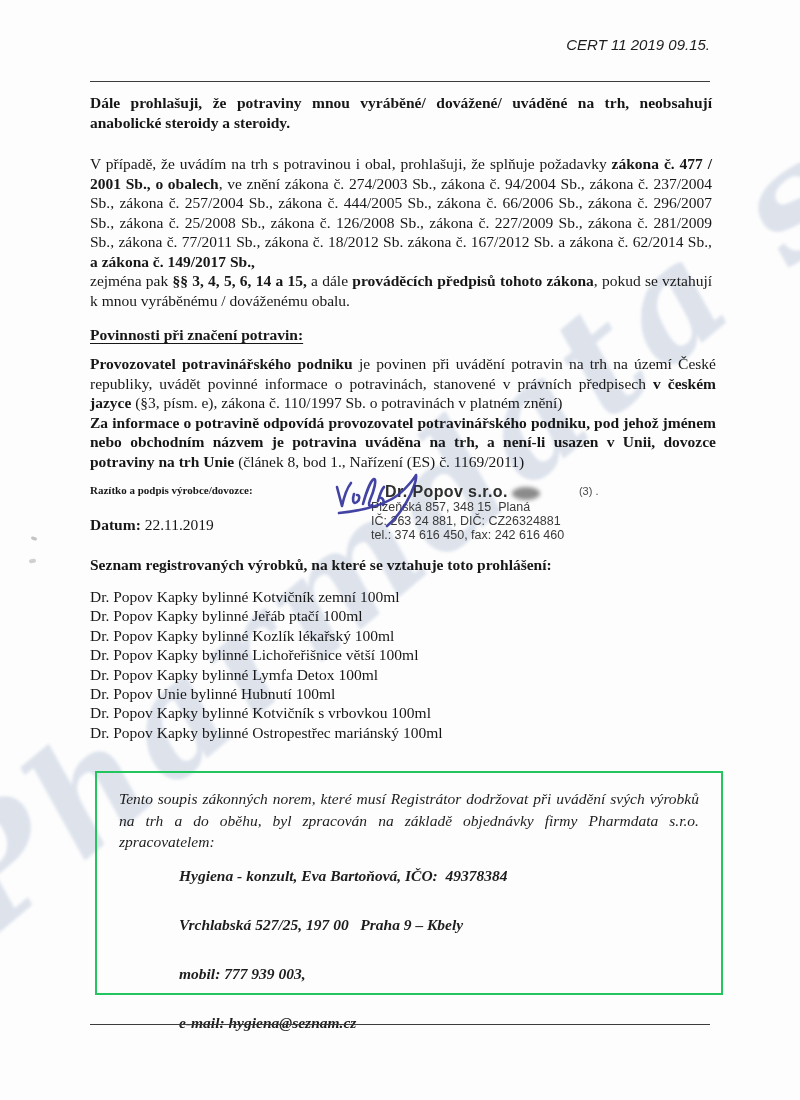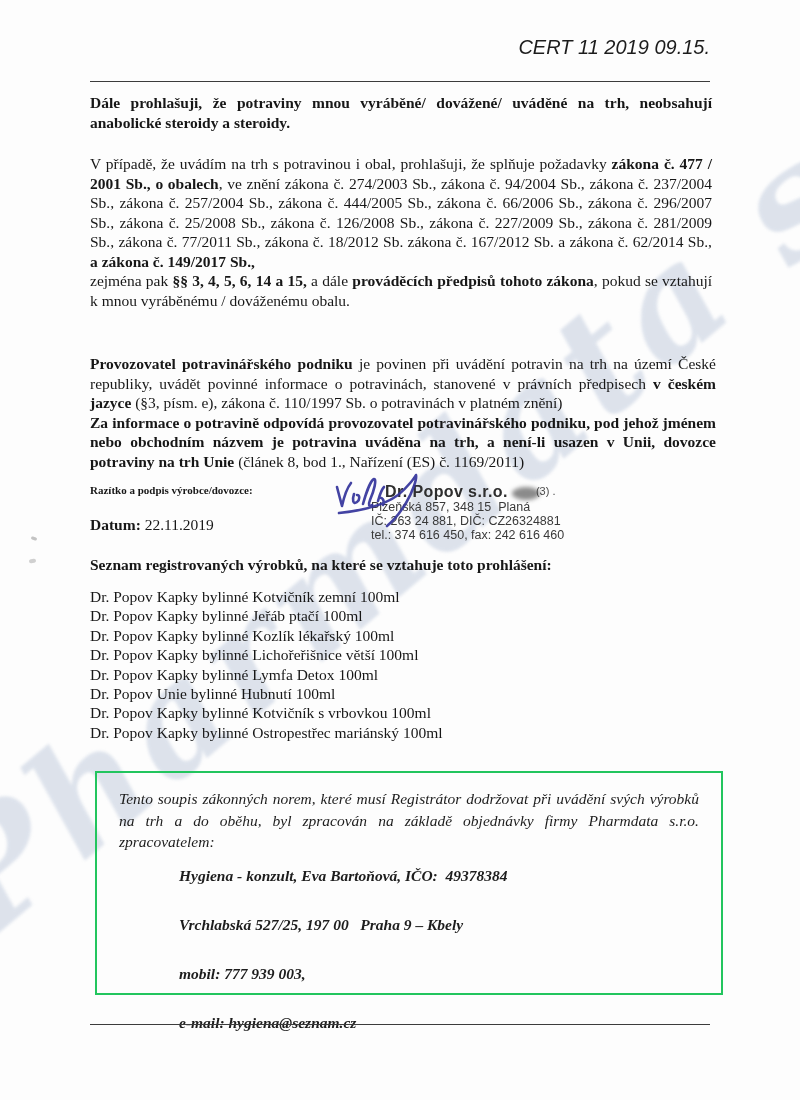--- a/index.html
+++ b/index.html
@@ -15,42 +15,42 @@
     text-align:center; white-space:nowrap; pointer-events:none;
     font-family:"DejaVu Serif", serif; font-style:italic; font-weight:bold;
     font-size:148px; letter-spacing:8px; line-height:200px;
     color:#c3cdde; opacity:0.55; filter:blur(1.6px);
     transform:rotate(-40deg); z-index:1;
   }
   .layer { position:absolute; inset:0; z-index:2; }
   
   .doc-ref {
     position:absolute; right:90px; top:36px;
-    font-family:"Liberation Sans", sans-serif; font-style:italic; font-size:20px; color:#1c1c1c;
+    font-family:"Liberation Sans", sans-serif; font-style:italic; font-size:15px; color:#1c1c1c;
   }
   .rule { position:absolute; height:1px; background:#3c3c3c; }
   .rule-top { left:90px; top:81px; width:620px; }
   .rule-bottom { left:90px; top:1024px; width:620px; }
   
   .para { position:absolute; left:90px; width:622px; font-size:15.5px; line-height:19.5px; text-align:justify; }
   .p-declaration { top:93px; font-weight:bold; line-height:20px; }
   .p-packaging   { top:154px; }
   .h-labeling {
     position:absolute; left:90px; top:326px; font-size:15.5px; font-weight:bold;
     text-decoration:underline; text-underline-offset:3px;
   }
   .p-labeling { top:354px; width:626px; }
   
   .stamp-label { position:absolute; left:90px; top:484px; font-size:11px; font-weight:bold; }
   .date-row { position:absolute; left:90px; top:516px; font-size:15.5px; }
   .stamp-block {
     position:absolute; left:371px; top:483px; width:300px;
     font-family:"Liberation Sans", sans-serif; color:#2e2e2e;
   }
-  .stamp-name-row { display:flex; align-items:flex-start; padding-left:14px; }
+  .stamp-name-row { display:flex; align-items:flex-start; padding-left:14px;gap:43px; }
   .stamp-company { font-weight:bold; font-size:16px; letter-spacing:0.4px; white-space:pre; }
   .stamp-note { font-size:11px; color:#4a4a4a; margin-left:28px; margin-top:2px; }
   .stamp-line { font-size:12.5px; line-height:13.8px; color:#3a3a3a; white-space:pre; }
   .stamp-smudge {
     position:absolute; left:141px; top:4px; width:28px; height:13px;
     background:rgba(45,45,45,0.55); border-radius:50%; filter:blur(2px);
   }
   .signature { position:absolute; left:330px; top:467px; width:102px; height:62px; z-index:4; }
   
   .h-products { position:absolute; left:90px; top:556px; font-size:15.5px; font-weight:bold; }
@@ -85,20 +85,21 @@
 
   <div class="layer">
 
     <div class="doc-ref">CERT 11 2019 09.15.</div>
     <div class="rule rule-top"></div>
 
     <div class="para p-declaration"><span class="b">Dále prohlašuji, že potraviny mnou vyráběné/ dovážené/ uváděné na trh, neobsahují anabolické steroidy a steroidy.</span></div>
 
     <div class="para p-packaging"><span>V případě, že uvádím na trh s potravinou i obal, prohlašuji, že splňuje požadavky </span><span class="b">zákona č. 477 / 2001 Sb., o obalech</span><span>, ve znění zákona č. 274/2003 Sb., zákona č. 94/2004 Sb., zákona č. 237/2004 Sb., zákona č. 257/2004 Sb., zákona č. 444/2005 Sb., zákona č. 66/2006 Sb., zákona č. 296/2007 Sb., zákona č. 25/2008 Sb., zákona č. 126/2008 Sb., zákona č. 227/2009 Sb., zákona č. 281/2009 Sb., zákona č. 77/2011 Sb., zákona č. 18/2012 Sb. zákona č. 167/2012 Sb. a zákona č. 62/2014 Sb., </span><span class="b">a zákona č. 149/2017 Sb.,</span><br><span>zejména pak </span><span class="b">§§ 3, 4, 5, 6, 14 a 15,</span><span> a dále </span><span class="b">prováděcích předpisů tohoto zákona</span><span>, pokud se vztahují k mnou vyráběnému / dováženému obalu.</span></div>
 
+    <div class="h-labeling">Povinnosti při značení potravin:</div>
     <div class="para p-labeling"><span class="b">Provozovatel potravinářského podniku</span><span> je povinen při uvádění potravin na trh na území České republiky, uvádět povinné informace o potravinách, stanovené v právních předpisech </span><span class="b">v českém jazyce</span><span> (§3, písm. e), zákona č. 110/1997 Sb. o potravinách v platném znění)</span><br><span class="b">Za informace o potravině odpovídá provozovatel potravinářského podniku, pod jehož jménem nebo obchodním názvem je potravina uváděna na trh, a není-li usazen v Unii, dovozce potraviny na trh Unie</span><span> (článek 8, bod 1., Nařízení (ES) č. 1169/2011)</span></div>
 
     <div class="stamp-label">Razítko a podpis výrobce/dovozce:</div>
 
     <svg class="signature" viewBox="0 0 102 62">
       <g fill="none" stroke="#34349c" stroke-width="2.6" stroke-linecap="round" stroke-linejoin="round" opacity="0.92">
         <path d="M7,20 C9,28 11,35 12,39 C14,30 17,21 21,16"></path>
         <path d="M24,27 C22,33 23,38 27,35 C30,33 30,28 27,28"></path>
         <path d="M33,37 C36,26 41,13 44,12 C47,12 44,24 40,33 C38,38 39,40 42,38"></path>
         <path d="M48,34 C50,27 52,22 54,20 M49,31 C52,30 55,33 53,38"></path>

